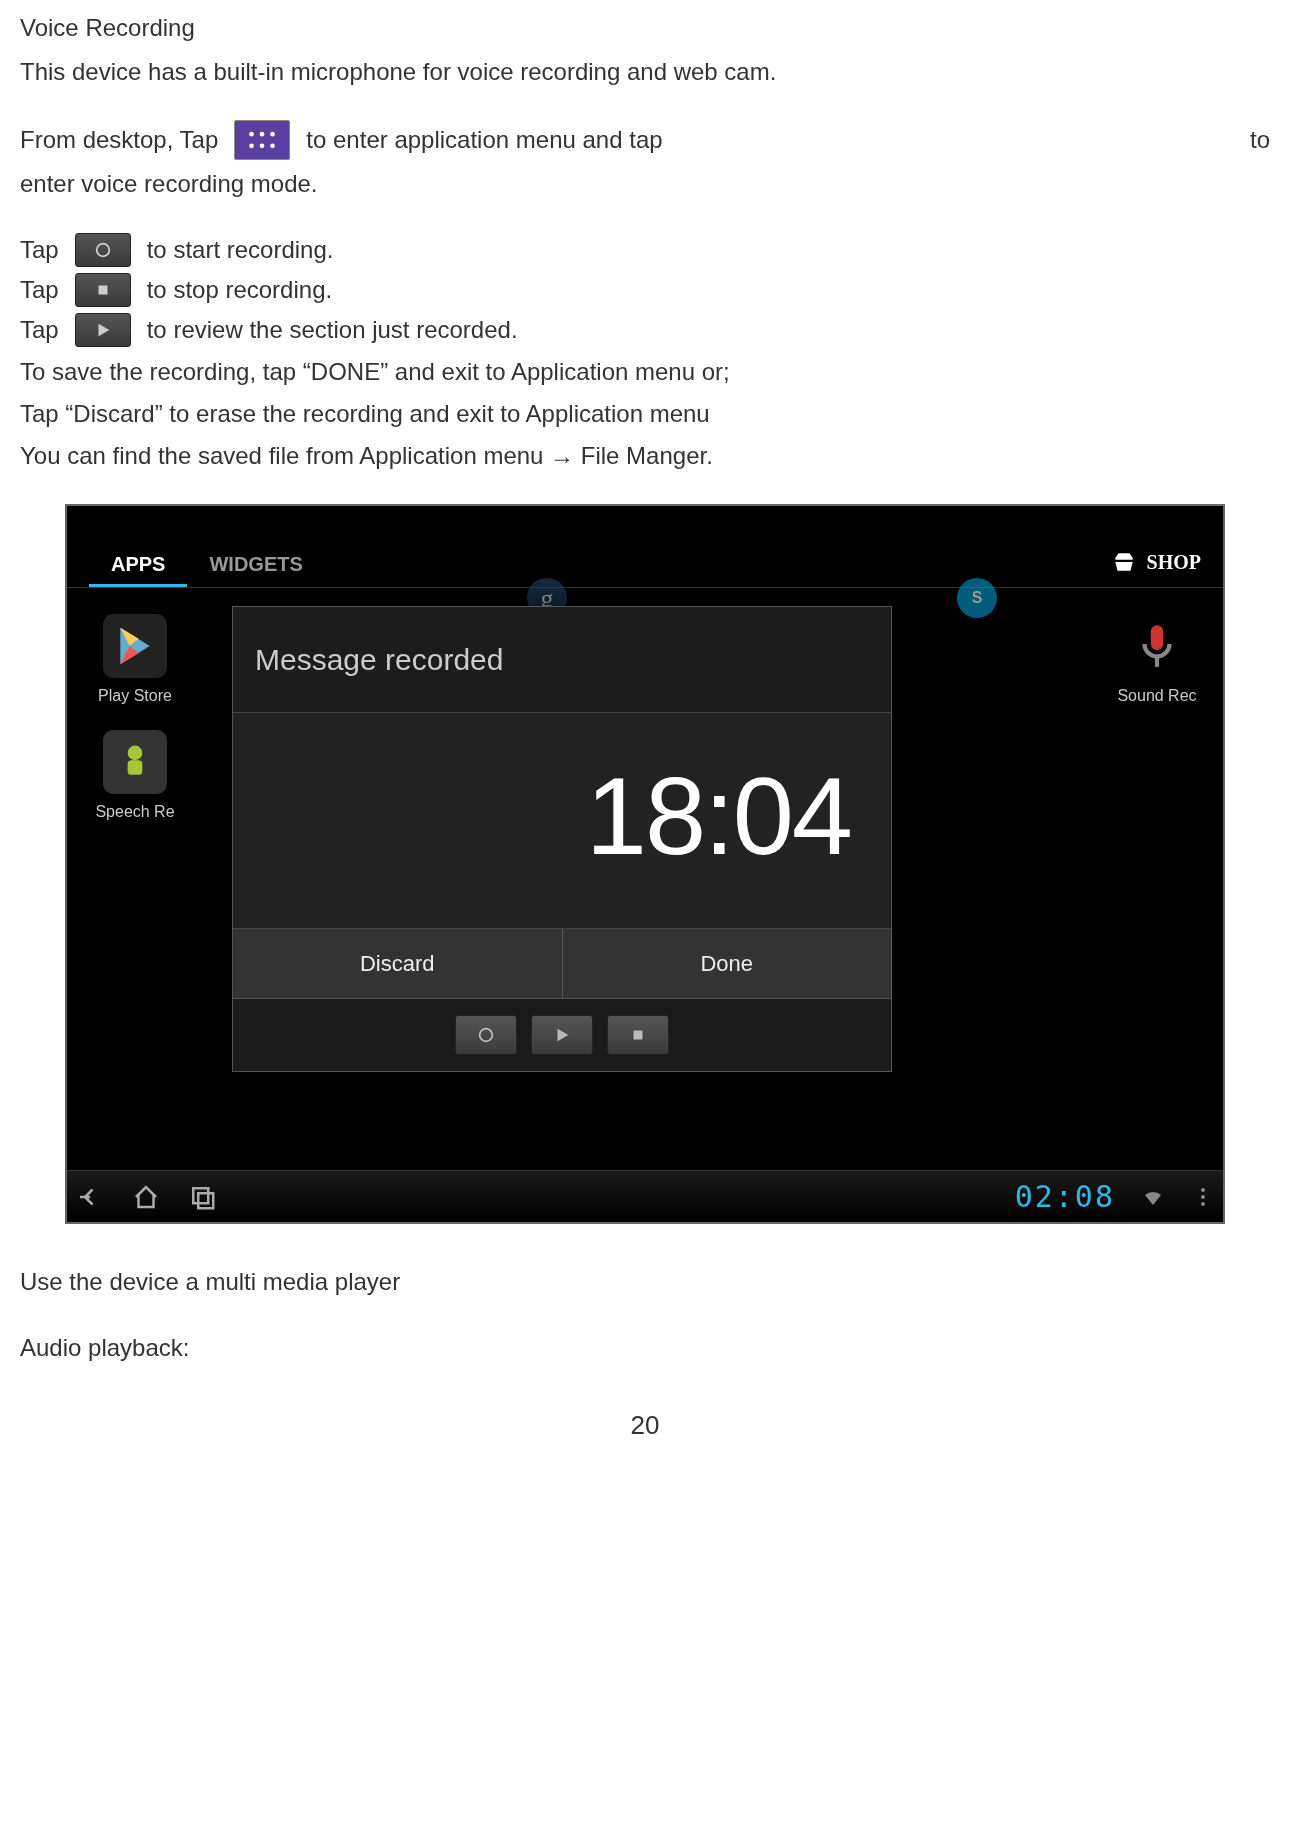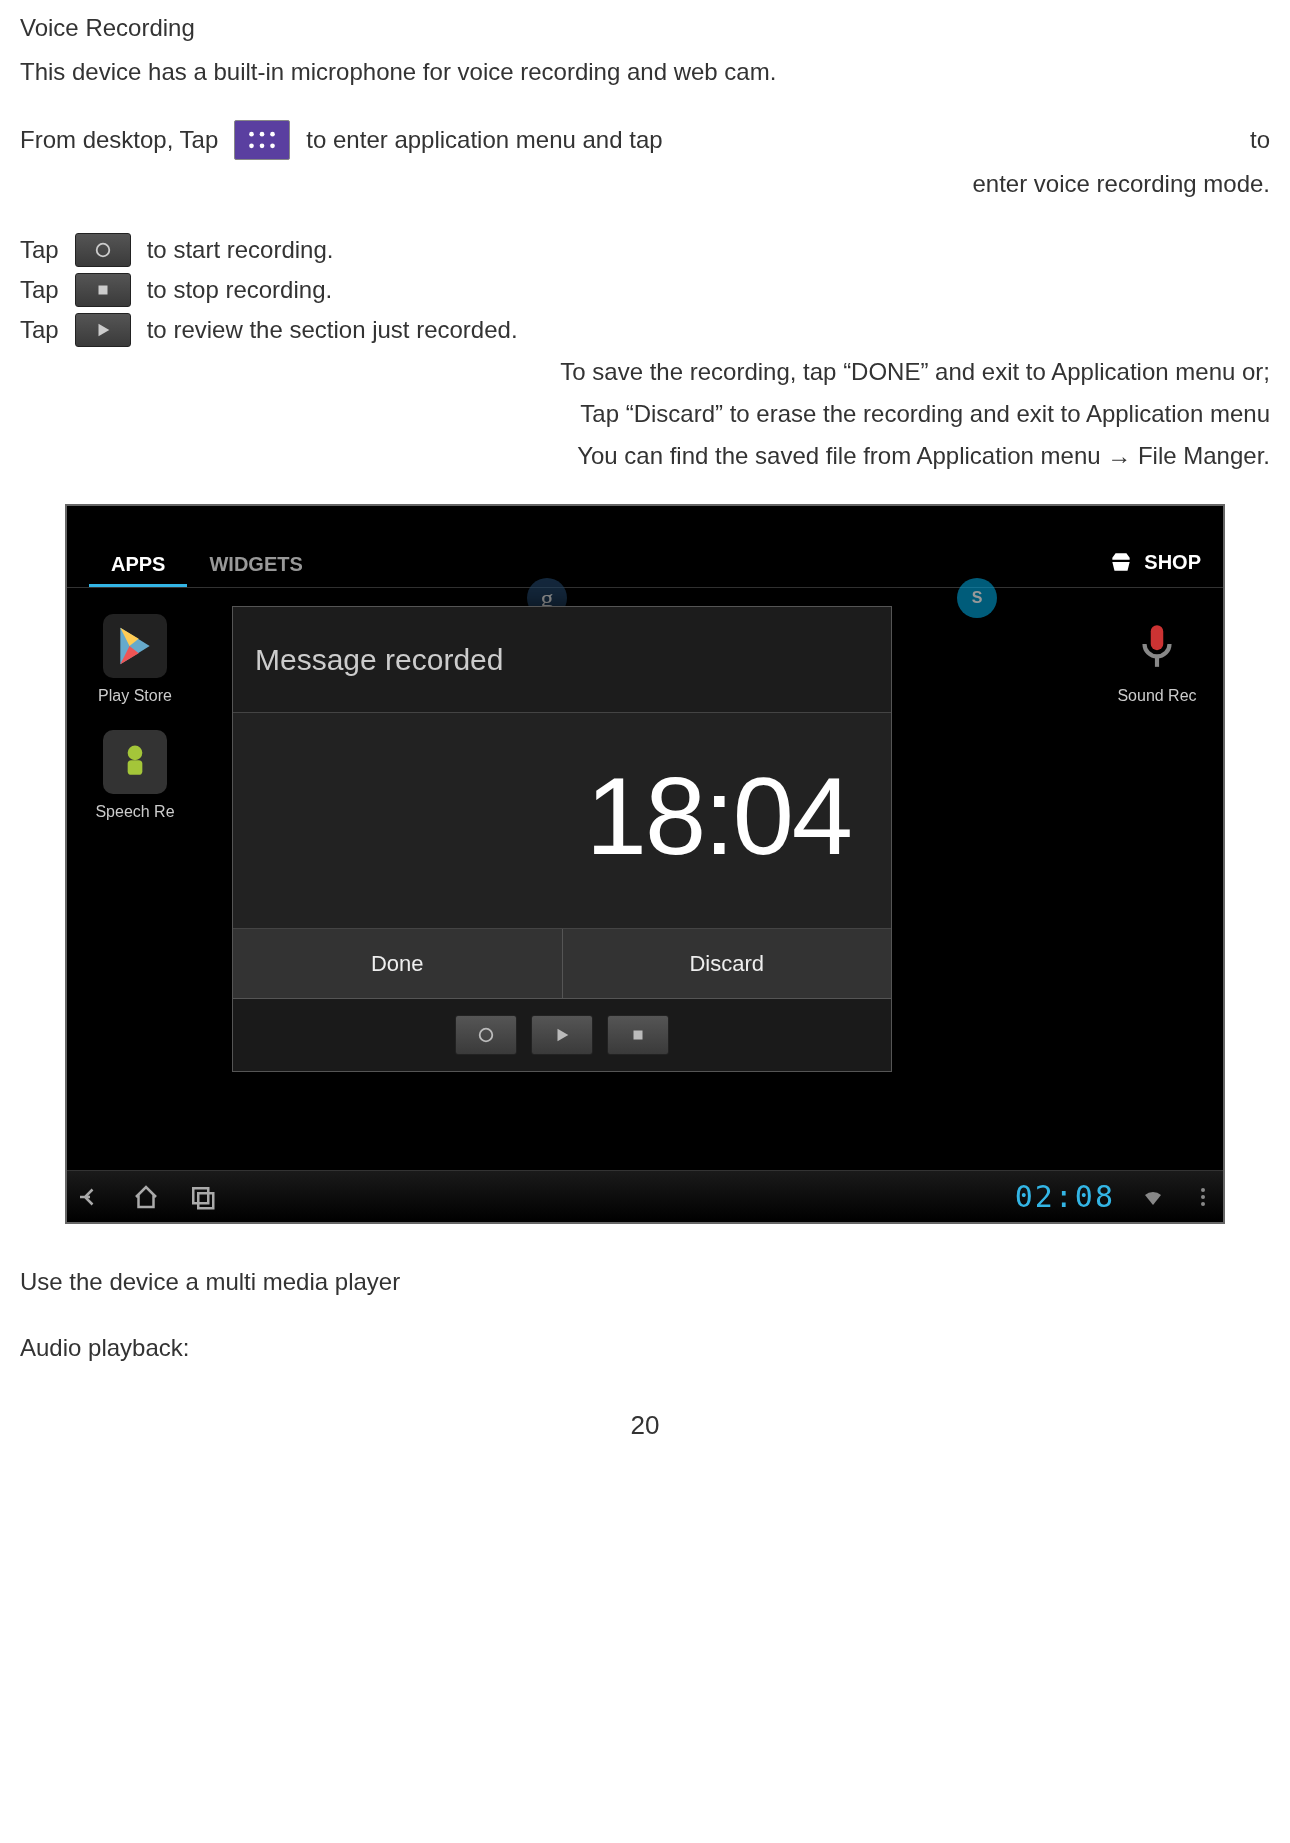--- a/index.html
+++ b/index.html
@@ -8,21 +8,21 @@
     font-size: 24px;
     color: #333;
     background: #fff;
     width: 1290px;
     padding: 10px 20px 20px 20px;
     line-height: 1.5;
   }
   .underline { }
   .para { margin: 8px 0 30px 0; }
   .line { margin: 4px 0; display: flex; align-items: center; gap: 16px; }
-  .line-text { margin: 6px 0; text-align: right; }
+  .line-text { margin: 6px 0; }
   .apps-icon {
     display: inline-flex;
     align-items: center;
     justify-content: center;
     width: 56px;
     height: 40px;
     background: #5a3fa0;
     border: 1px solid #888;
     border-radius: 2px;
   }
@@ -65,21 +65,21 @@
     border-bottom: 3px solid transparent;
   }
   .ss-tab.active { border-bottom-color: #33b5e5; }
   .ss-tab.inactive { color: #999; }
   .ss-spacer { flex: 1; }
   .ss-shop {
     display: flex;
     align-items: center;
     gap: 10px;
     color: #fff;
-    font-family: Liberation Sans, sans-serif;
+    font-family: Liberation Serif, serif;
     font-size: 20px;
     font-weight: bold;
   }
   .ss-shop svg { width: 26px; height: 26px; }
   .ss-sep {
     height: 1px;
     background: #333;
     margin: 0;
   }
   .ss-body {
@@ -310,22 +310,22 @@
             <line x1="12" y1="17" x2="12" y2="22" stroke="#888" stroke-width="2"></line>
           </svg>
       </div>
       <div class="label">Sound Rec</div>
     </div>
 
     <div class="dialog">
       <div class="dialog-title">Message recorded</div>
       <div class="dialog-time">18:04</div>
       <div class="dialog-actions">
+        <div class="dialog-btn">Discard</div>
         <div class="dialog-btn">Done</div>
-        <div class="dialog-btn">Discard</div>
       </div>
       <div class="dialog-controls">
         <div class="ctrl-btn">
           <svg viewBox="0 0 20 20">
               <circle cx="10" cy="10" r="7" fill="none" stroke="#bbb" stroke-width="2"></circle>
             </svg>
         </div>
         <div class="ctrl-btn">
           <svg viewBox="0 0 20 20">
               <polygon points="5,3 17,10 5,17" fill="#bbb"></polygon>

